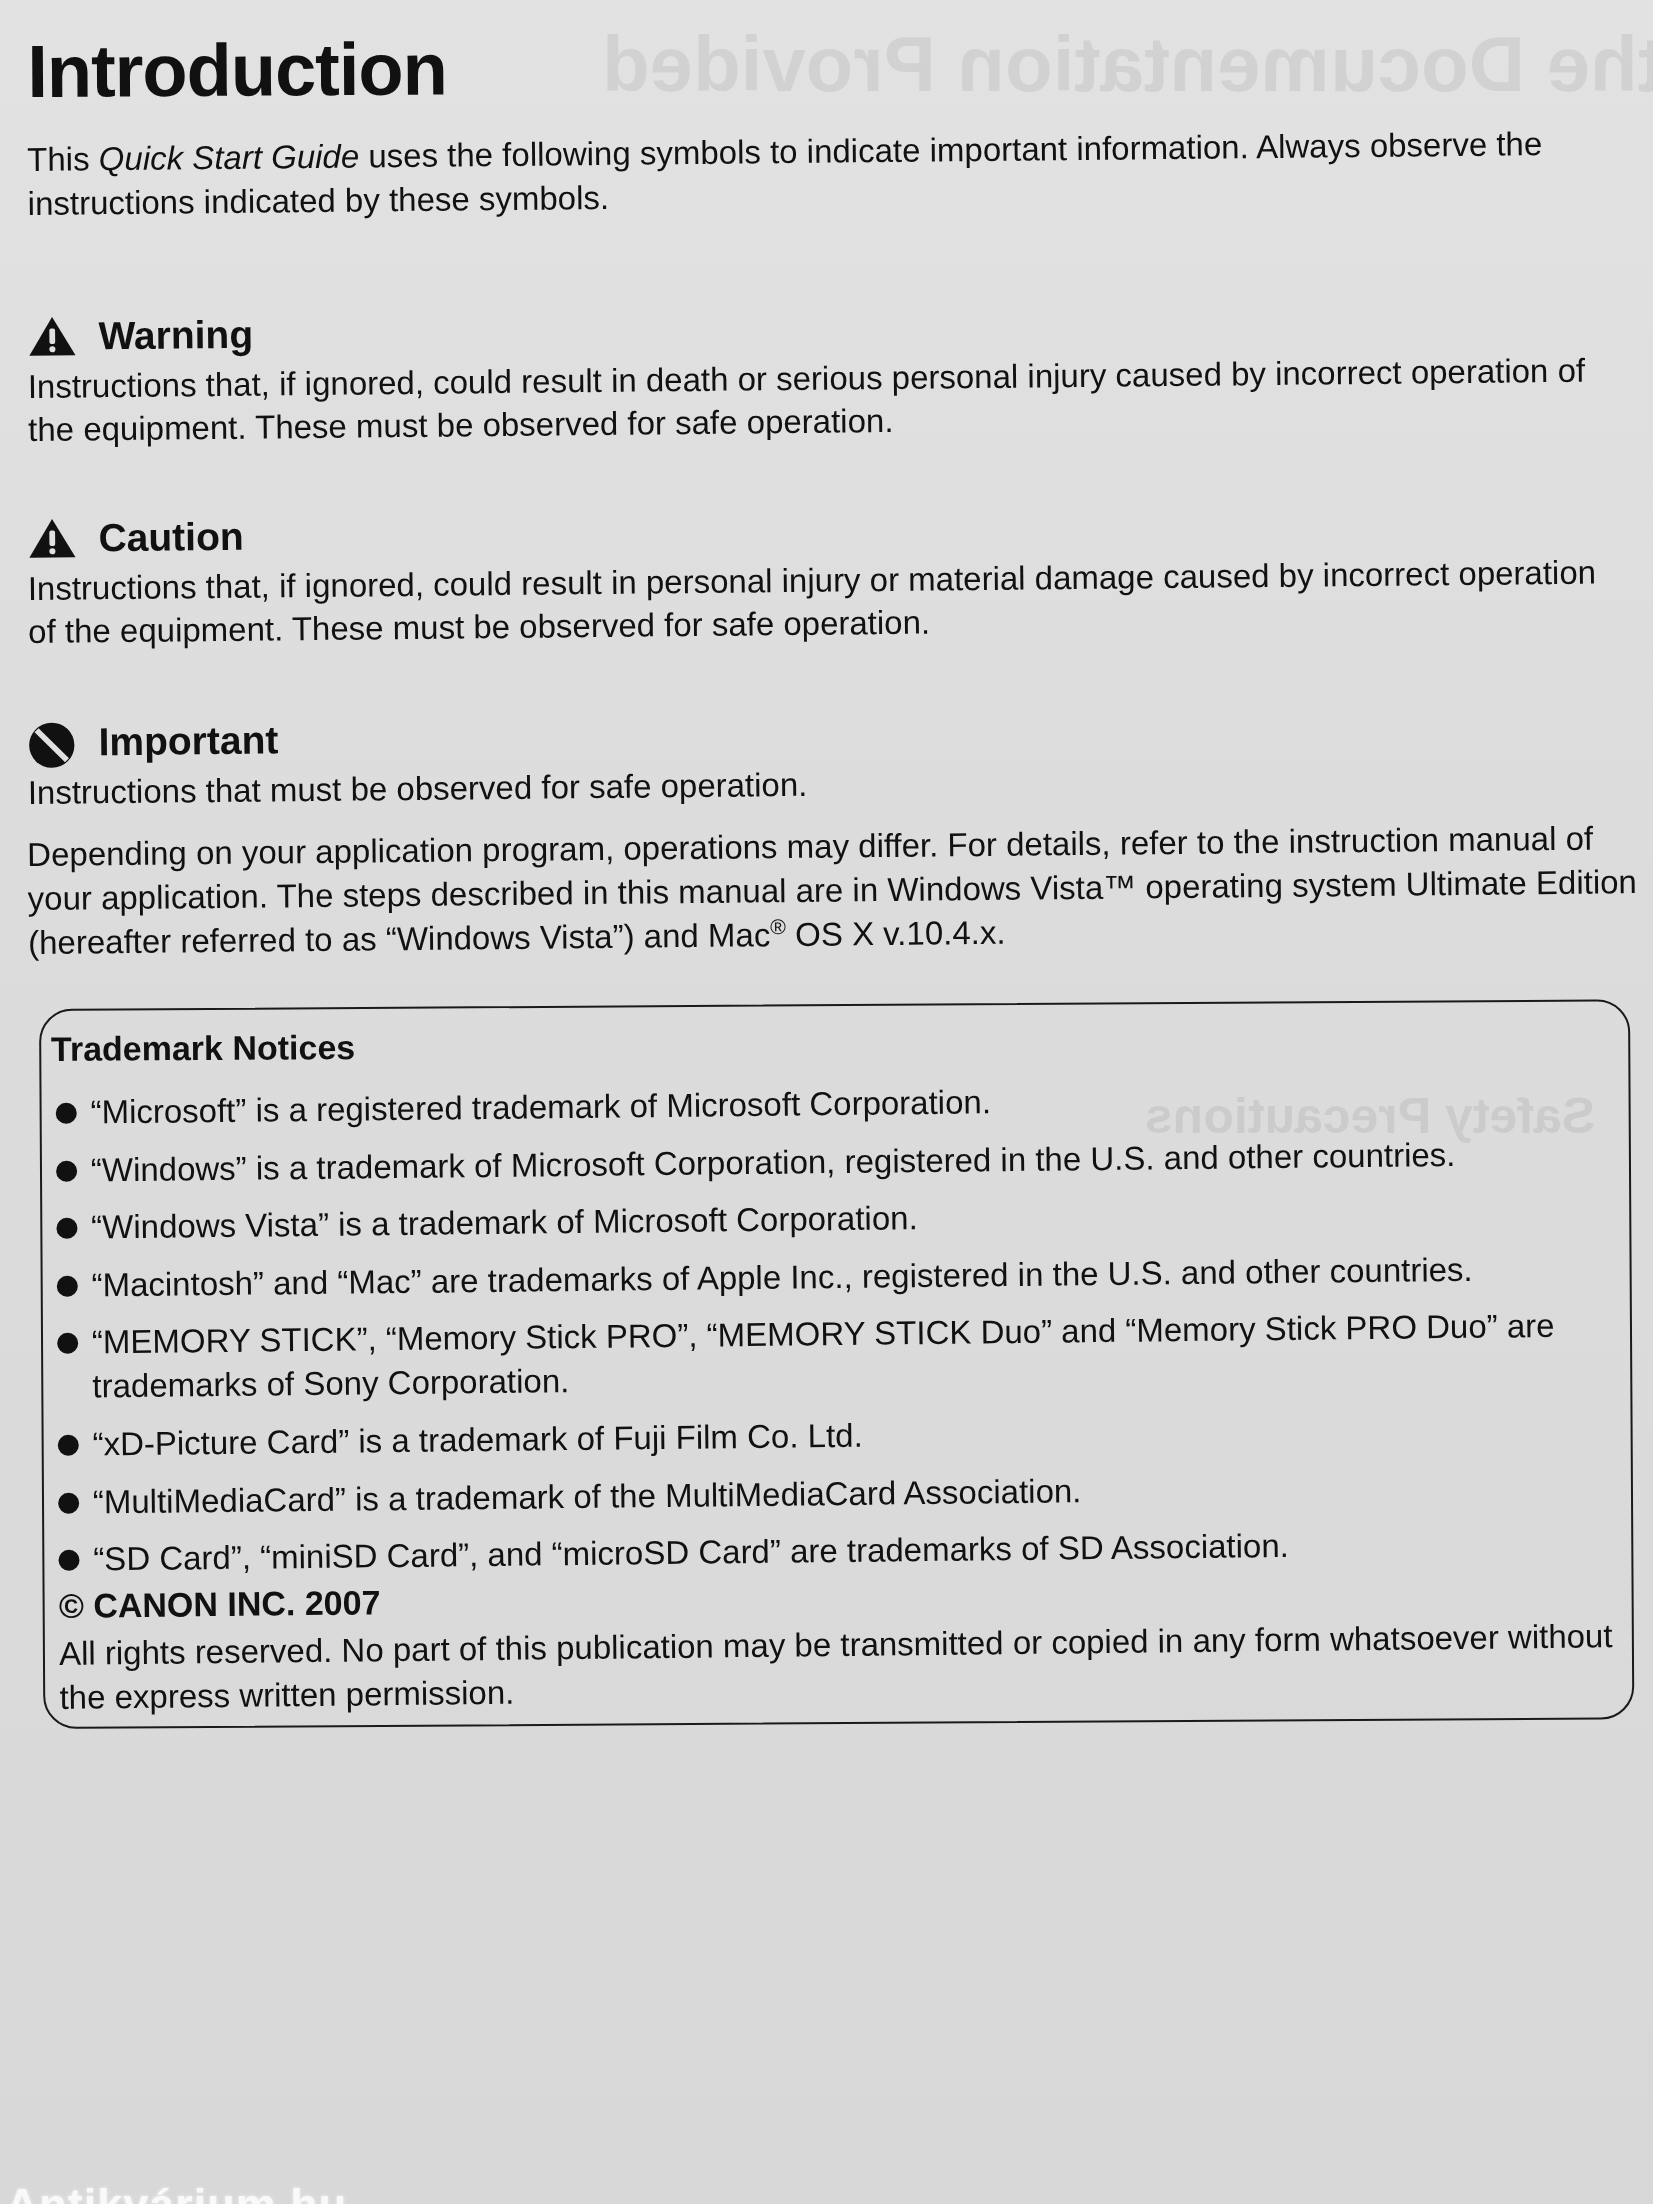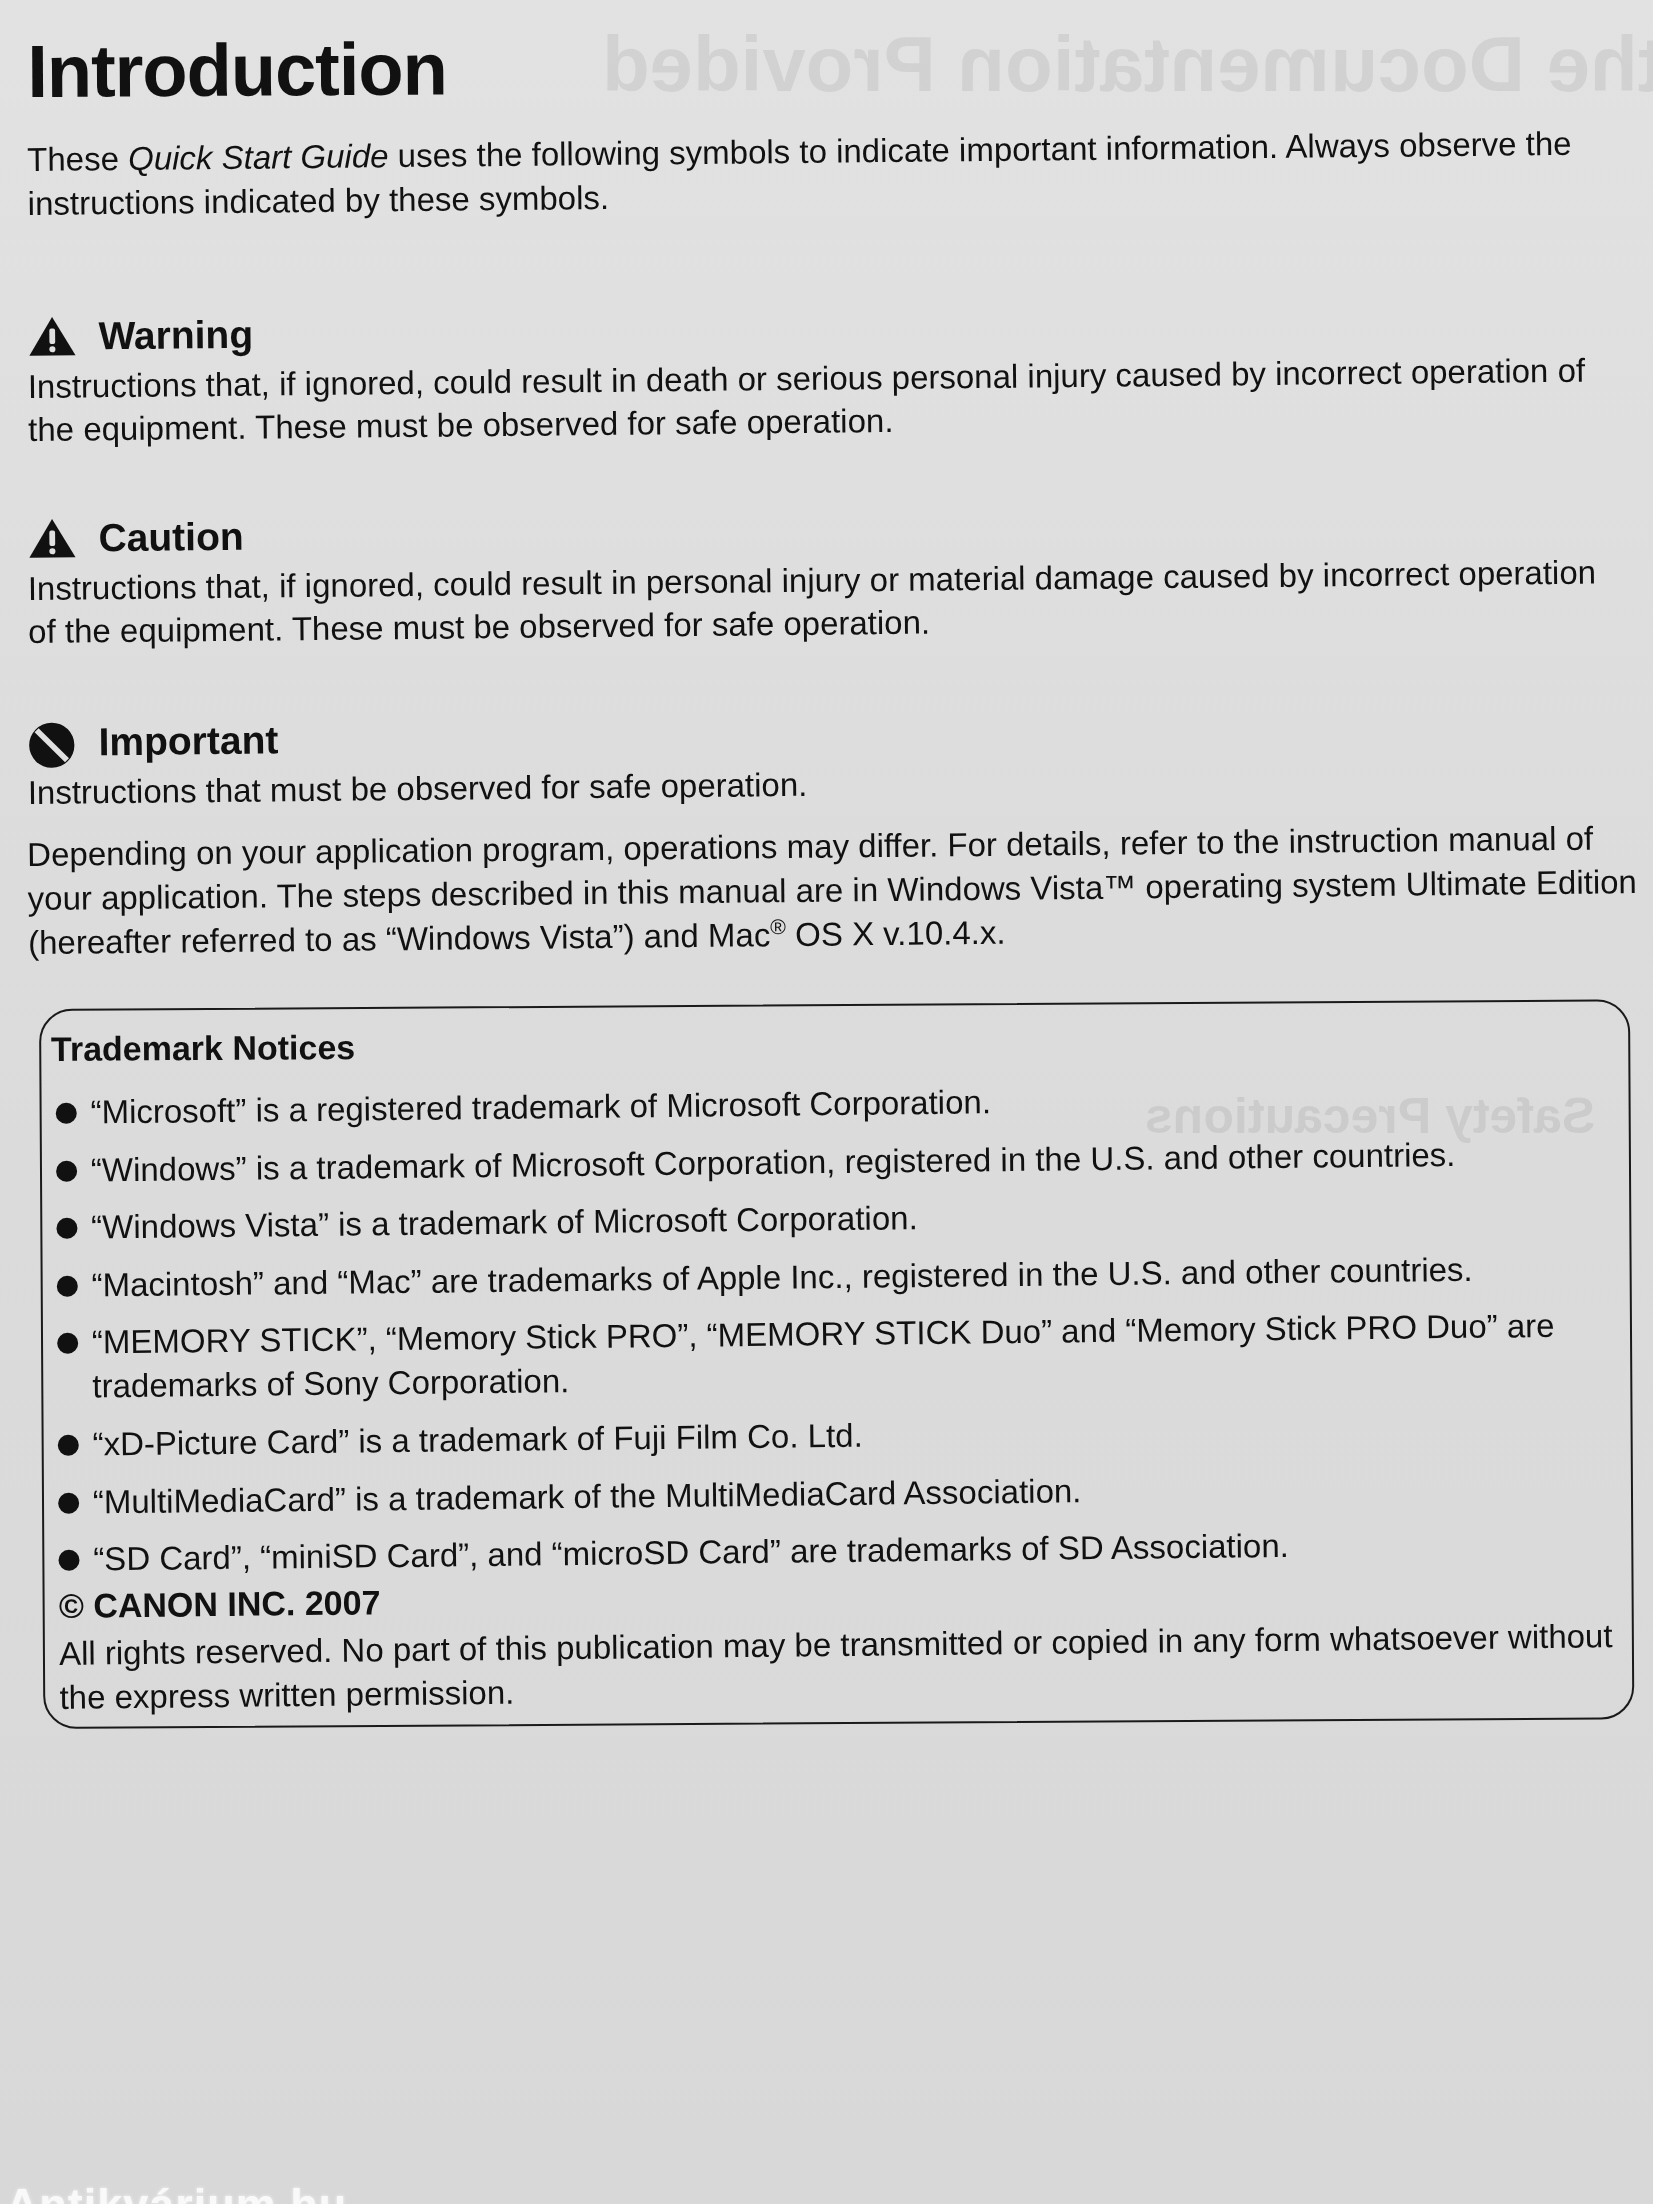--- a/index.html
+++ b/index.html
@@ -161,21 +161,21 @@
 <body>
 
 <div class="page">
 
   <div class="ghost" style="left:602px; top:19.4px; font-size:78px; font-weight:bold;">About the Documentation Provided</div>
   <div class="ghost" style="left:1145px; top:1087px; font-size:50px; font-weight:bold;">Safety Precautions</div>
 
   <h1 class="title">Introduction</h1>
 
   <p class="intro">
-    <span>These </span><em>Quick Start Guide</em><span> uses the following symbols to indicate important information. Always observe the instructions indicated by these symbols.</span>
+    <span>This </span><em>Quick Start Guide</em><span> uses the following symbols to indicate important information. Always observe the instructions indicated by these symbols.</span>
   </p>
 
   <div class="notice" style="top:312px;">
     <div class="notice-head">
       <span class="icon">
         <svg viewBox="0 0 52 44" width="50" height="43">
           <polygon points="26,2 50,42 2,42" fill="#111"></polygon>
           <rect x="23" y="14" width="6" height="16" rx="2" fill="#e0e0e0"></rect>
           <circle cx="26" cy="35.5" r="3.2" fill="#e0e0e0"></circle>
         </svg>

